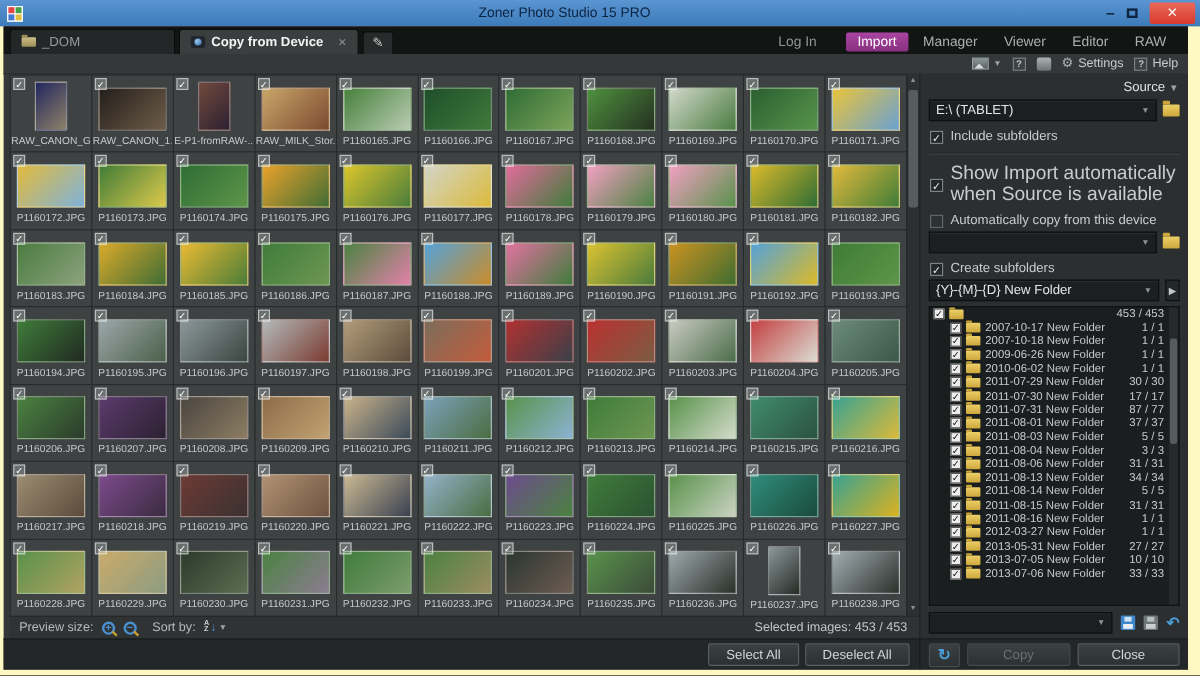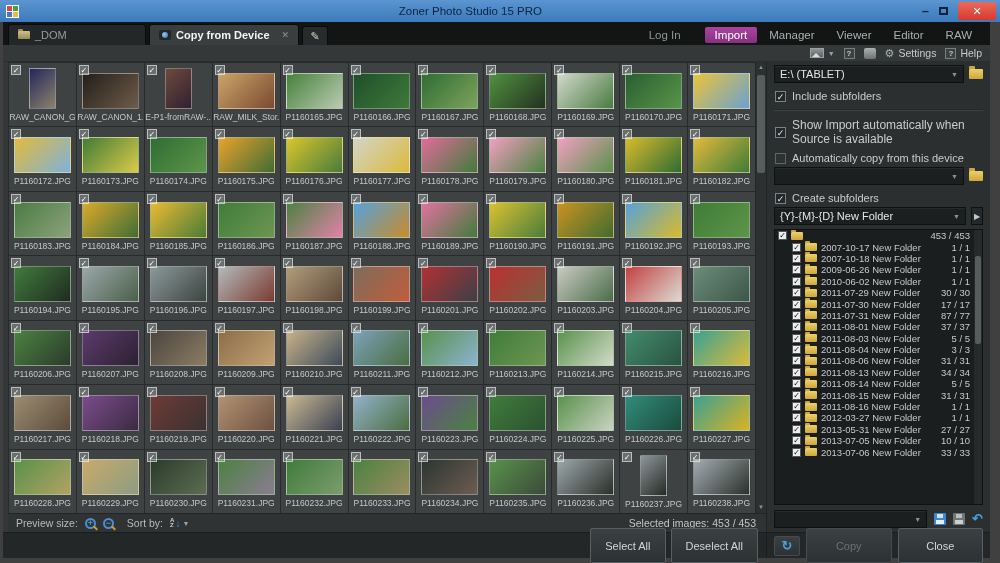--- a/index.html
+++ b/index.html
@@ -1,18 +1,18 @@
 <!DOCTYPE html>
 <html><head>
 <meta charset="utf-8">
 <style>
   * { margin:0; padding:0; box-sizing:border-box; }
   html,body { width:1000px; height:563px; background:#2b2f2f; font-family:"Liberation Sans", sans-serif; overflow:hidden; }
 
-  .window { width:1000px; height:563px; background:#404040; padding:0 10px 5px 3px; display:flex; flex-direction:column; }
+  .window { width:1000px; height:563px; background:#fef9c3; padding:0 10px 5px 3px; display:flex; flex-direction:column; }
 
   
   .titlebar { height:22px; margin:0 -10px 0 -3px; padding:0 4px 0 6px; background:linear-gradient(#5b95d2,#3c7ab9); display:flex; align-items:center; }
   .app-logo { width:13px; height:13px; display:grid; grid-template-columns:1fr 1fr; grid-template-rows:1fr 1fr; border:1px solid #fff; background:#fff; gap:1px; }
   .app-logo span:nth-child(1){background:#e14444;} .app-logo span:nth-child(2){background:#46a046;}
   .app-logo span:nth-child(3){background:#4678d2;} .app-logo span:nth-child(4){background:#e0c040;}
   .title-text { flex:1; text-align:center; font-size:11.5px; color:#0d2440; }
   .win-controls { display:flex; align-items:center; gap:10px; }
   .win-min { color:#0d2440; font-size:13px; font-weight:bold; line-height:10px; }
   .win-max { width:9px; height:8px; border:2px solid #0d2440; }
@@ -104,21 +104,21 @@
   .floppy::after { content:""; position:absolute; bottom:1px; left:2px; width:8px; height:4px; background:#e6eef6; }
   .floppy.gray { background:#6e7678; }
   .floppy.gray::before { background:#b8c0c0; }
   .floppy.gray::after { background:#c8d0d0; }
   .undo-ico { color:#4a9fd8; font-size:13px; font-weight:bold; line-height:12px; }
 
   
   .bottombar { height:26px; background:#232727; border-top:1px solid #1a1d1d; display:flex; align-items:center; padding:0 0 0 6px; }
   .bb-left { flex:1; display:flex; justify-content:flex-end; gap:5px; padding-right:8px; }
   .bb-right { width:224px; display:flex; align-items:center; gap:6px; padding:0 7px; border-left:1px solid #1a1d1d; align-self:stretch; }
-  .btn { height:35px; background:linear-gradient(#3b4143,#2c3234); border:1px solid #585f62; border-radius:2px; color:#d2d6d6; font-size:11px; padding:0 14px; display:flex; align-items:center; justify-content:center; }
+  .btn { height:19px; background:linear-gradient(#3b4143,#2c3234); border:1px solid #585f62; border-radius:2px; color:#d2d6d6; font-size:11px; padding:0 14px; display:flex; align-items:center; justify-content:center; }
   .btn.disabled { color:#6a7274; border-color:#464c4e; }
   .refresh-btn { width:26px; height:20px; background:linear-gradient(#3b4143,#2c3234); border:1px solid #464c4e; border-radius:2px; color:#4a9fd8; font-size:13px; font-weight:bold; display:flex; align-items:center; justify-content:center; }
   .bb-right .btn { flex:1; padding:0; }
 </style>
 </head>
 <body>
 
 <div class="window">
 
   <div class="titlebar">
@@ -659,35 +659,38 @@
                 <span>Z</span>
               </span>
               <span class="sort-arrow">↓</span>
           </span>
           <span class="tiny-caret">▼</span>
           <span class="sel-info">Selected images: 453 / 453</span>
         </div>
       </div>
 
       <div class="rpanel">
+        <div class="sec-head">
+          <span>Source</span> <span class="caret">▼</span>
+        </div>
         <div class="combo-row">
           <div class="combo">
             <span>E:\ (TABLET)</span>
               <span class="caret">▼</span>
           </div>
           <span class="folder-ico"></span>
         </div>
         <div class="chkrow">
           <span class="pchk">✓</span>
           <span>Include subfolders</span>
         </div>
         <div class="divider"></div>
         <div class="chkrow">
           <span class="pchk">✓</span>
-          <span style="font-size:12px;">Show Import automatically when Source is available</span>
+          <span style="font-size:16px;">Show Import automatically when Source is available</span>
         </div>
         <div class="chkrow">
           <span class="pchk off">✓</span>
           <span>Automatically copy from this device</span>
         </div>
         <div class="combo-row">
           <div class="combo">
             <span></span>
               <span class="caret">▼</span>
           </div>

